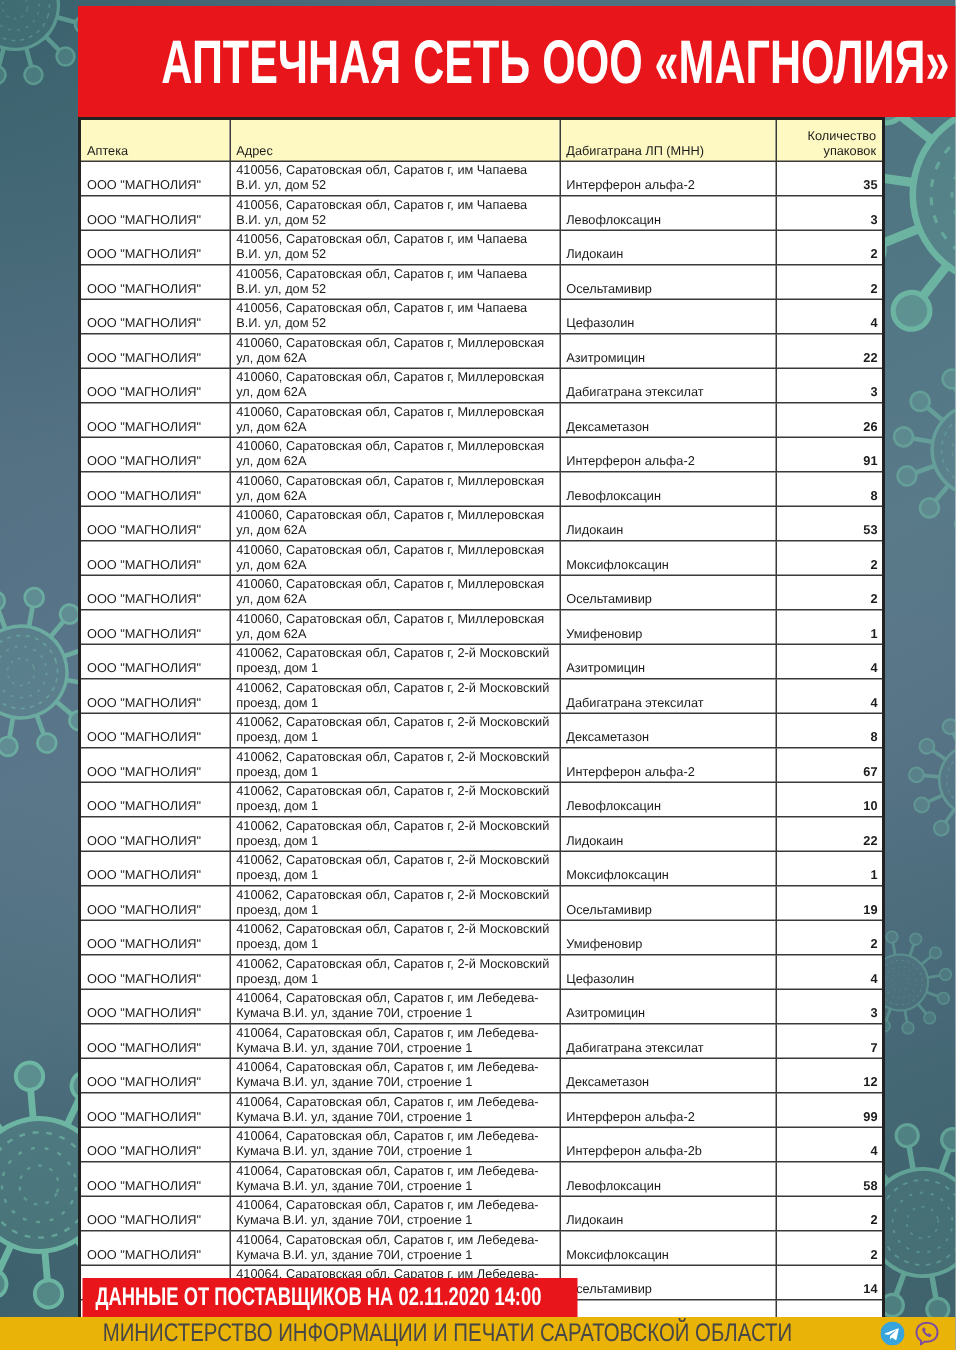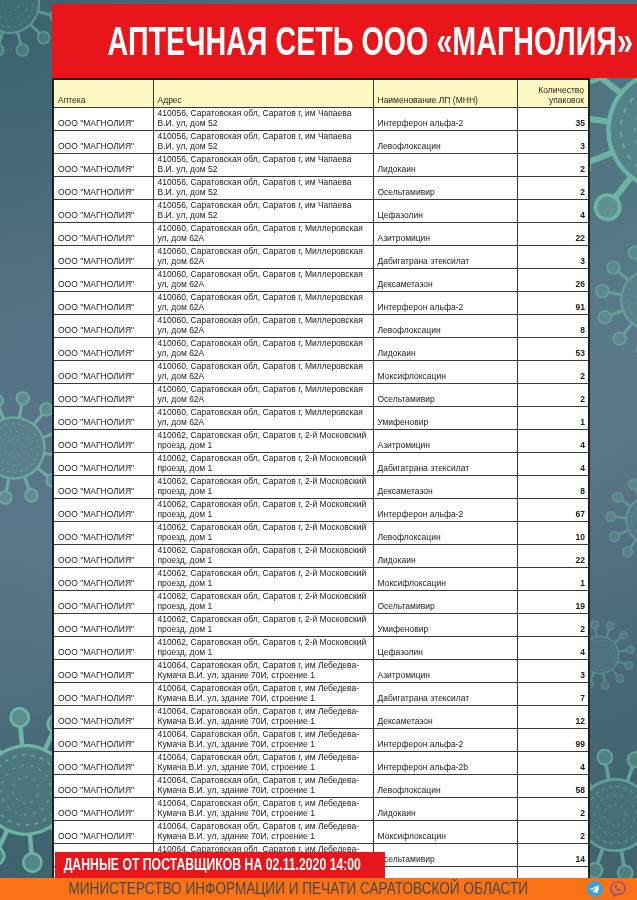--- a/index.html
+++ b/index.html
@@ -54,21 +54,21 @@
     background:#e8151b;display:flex;align-items:center;
   }
   .data-banner .condensed{
     color:#fff;font-weight:700;font-size:17px;white-space:nowrap;
     display:inline-block;transform:scaleX(0.72);transform-origin:left center;
     padding-left:12px;
   }
 
   .ministry-bar{
     position:absolute;left:0;top:878px;width:637px;height:22px;
-    background:#f97316;display:flex;align-items:center;justify-content:center;
+    background:#eab308;display:flex;align-items:center;justify-content:center;
   }
   .ministry-bar .m-text{
     color:#474747;font-weight:400;font-size:17px;white-space:nowrap;
     display:inline-block;transform:scaleX(0.80);transform-origin:center;
   }
   .soc-icons{display:flex;gap:7px;margin-left:2px;align-items:center;}
   .soc-icons svg{display:block;}
 </style>
 </head>
 <body>
@@ -150,21 +150,21 @@
     <colgroup>
         <col class="c1">
         <col class="c2">
         <col class="c3">
         <col class="c4">
       </colgroup>
     <thead>
       <tr>
         <th>Аптека</th>
         <th>Адрес</th>
-        <th>Наименование ЛП (МНН)</th>
+        <th>Дабигатрана ЛП (МНН)</th>
         <th class="qty-h">Количество упаковок</th>
       </tr>
     </thead>
     <tbody>
     <tr>
       <td class="pharm">ООО "МАГНОЛИЯ"</td>
       <td>410056, Саратовская обл, Саратов г, им Чапаева В.И. ул, дом 52</td>
       <td>Интерферон альфа-2</td>
       <td class="qty">35</td>
     </tr>

